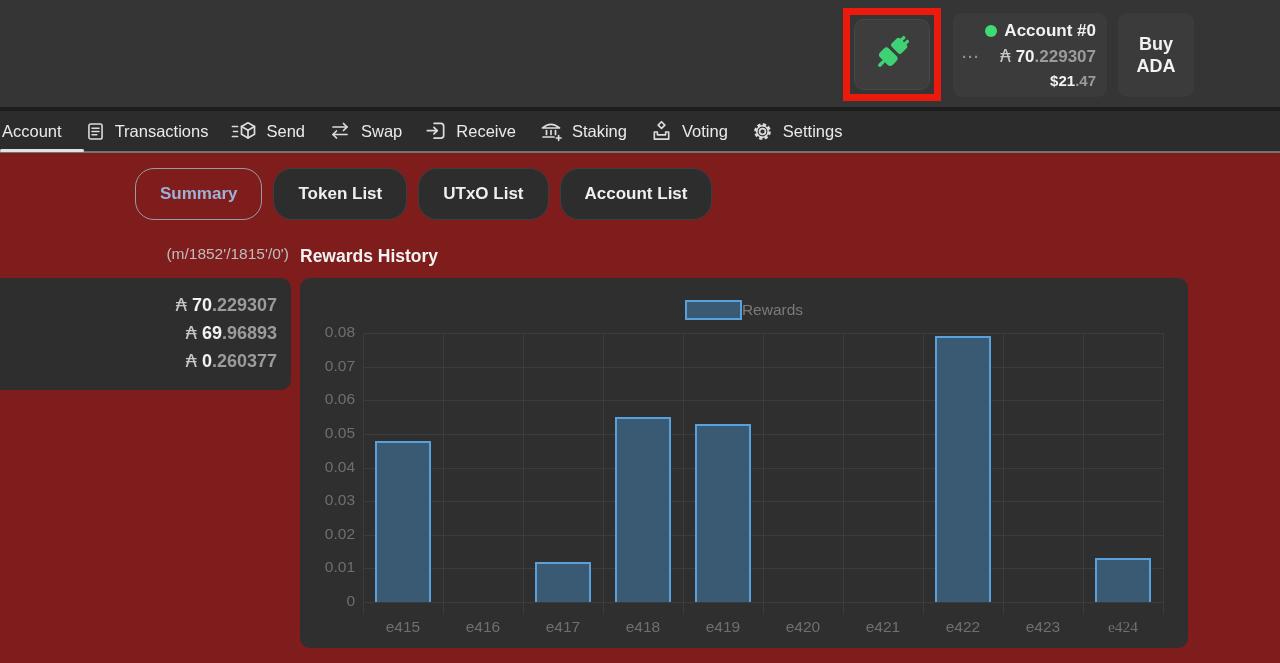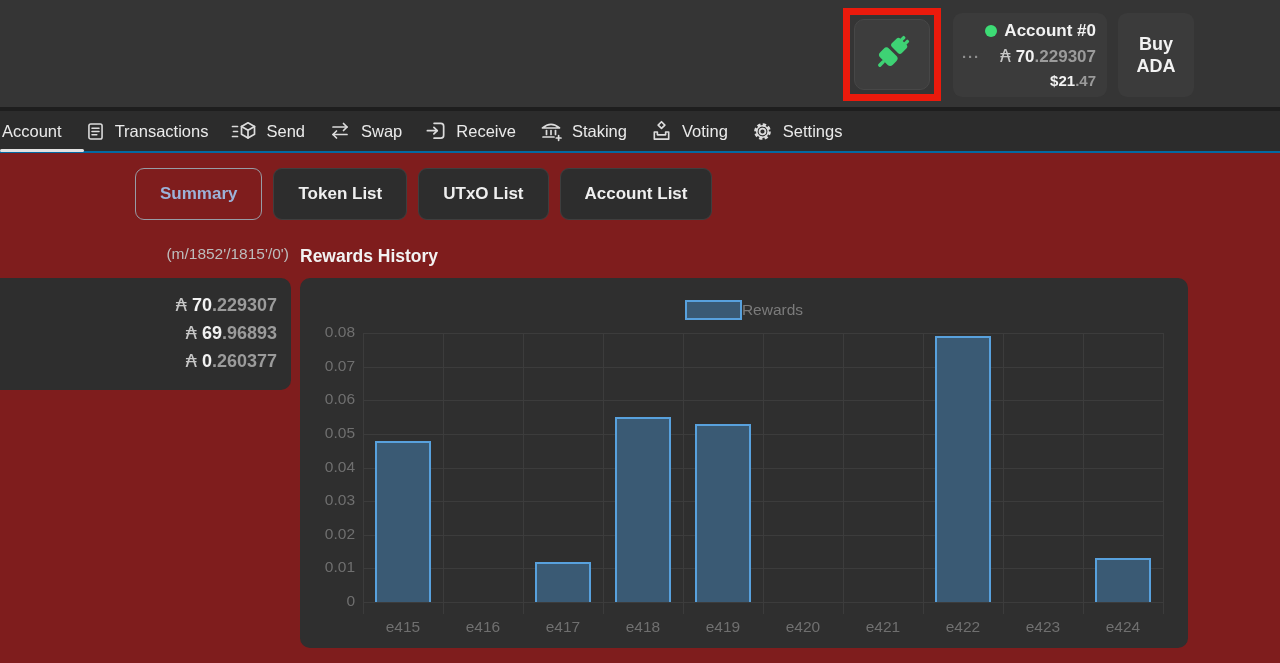--- a/index.html
+++ b/index.html
@@ -30,30 +30,30 @@
   .acct-row3 { text-align:right; font-size:15px; color:#f2f2f2; }
   .dim { color:#9b9b9b; font-weight:bold;text-align:right; }
   .sym { font-family:"DejaVu Sans",sans-serif; color:#c6c6c6; font-weight:normal; }
 
   .buy-btn { position:absolute; left:1118px; top:13px; width:76px; height:84px;
     background:#3b3b3b; border:none; border-radius:9px; cursor:pointer;
     color:#f2f2f2; font-weight:bold; font-size:18px; line-height:1.25; font-family:inherit; }
 
   
   .navbar { position:absolute; left:0; top:111px; width:1280px; height:42px; background:#2c2c2c;
-    display:flex; align-items:center; gap:23px; padding-left:2px; border-bottom:2px solid #0369a1; }
+    display:flex; align-items:center; gap:23px; padding-left:2px; border-bottom:2px solid #737373; }
   .nav-item { position:relative; height:42px; display:flex; align-items:center; gap:9px;
     color:#eaeaea; font-size:16.5px; cursor:pointer; white-space:nowrap; }
   .nav-item svg { display:block; }
   .nav-underline { position:absolute; left:-2px; bottom:0; width:84px; height:3px;
     background:#e2e2e2; border-radius:2px; }
 
   
   .tabs { position:absolute; left:135px; top:168px; display:flex; gap:11px; }
-  .tab { height:52px; padding:0 24px; border-radius:9px; background:#2d2d2d;
+  .tab { height:52px; padding:0 24px; border-radius:19px; background:#2d2d2d;
     border:1px solid #3e3e3e; color:#efefef; font-weight:bold; font-size:17px;
     cursor:pointer; font-family:inherit; }
   .tab.active { background:transparent; border:1.5px solid #979ca5; color:#9cb2d8; }
 
   
   .deriv-path { position:absolute; left:0; top:238px; width:291px; height:32px;
     text-align:right; padding-right:2px; line-height:32px;
     color:#bdbdbd; font-size:15.5px; }
   .card { position:absolute; left:0; width:291px; background:#2e2e2e;
     border-radius:0 10px 10px 0; }
@@ -265,21 +265,21 @@
         <div class="chart-bar" style="left: 235px; top: 284px; width: 56px; height: 40px; background: rgb(58, 90, 116); border-color: rgb(88, 161, 221);"></div>
         <div class="xtick" style="left: 303px; top: 340px; width: 80px;">e418</div>
         <div class="chart-bar" style="left: 315px; top: 139px; width: 56px; height: 185px; background: rgb(58, 90, 116); border-color: rgb(88, 161, 221);"></div>
         <div class="xtick" style="left: 383px; top: 340px; width: 80px;">e419</div>
         <div class="chart-bar" style="left: 395px; top: 146px; width: 56px; height: 178px; background: rgb(58, 90, 116); border-color: rgb(88, 161, 221);"></div>
         <div class="xtick" style="left: 463px; top: 340px; width: 80px;">e420</div>
         <div class="xtick" style="left: 543px; top: 340px; width: 80px;">e421</div>
         <div class="xtick" style="left: 623px; top: 340px; width: 80px;">e422</div>
         <div class="chart-bar" style="left: 635px; top: 58px; width: 56px; height: 266px; background: rgb(58, 90, 116); border-color: rgb(88, 161, 221);"></div>
         <div class="xtick" style="left: 703px; top: 340px; width: 80px;">e423</div>
-        <div class="xtick" style="left: 783px; top: 340px; width: 80px;">e424</div>
+        <div class="xtick" style="left: 783px; top: 340px; width: 80px; font-family: Liberation Serif, serif;">e424</div>
         <div class="chart-bar" style="left: 795px; top: 280px; width: 56px; height: 44px; background: rgb(58, 90, 116); border-color: rgb(88, 161, 221);"></div>
       </div>
     <div class="chart-legend">
       <span class="legend-swatch"></span>
       <span class="legend-label">Rewards</span>
     </div>
   </div>
 
 </div>
 

